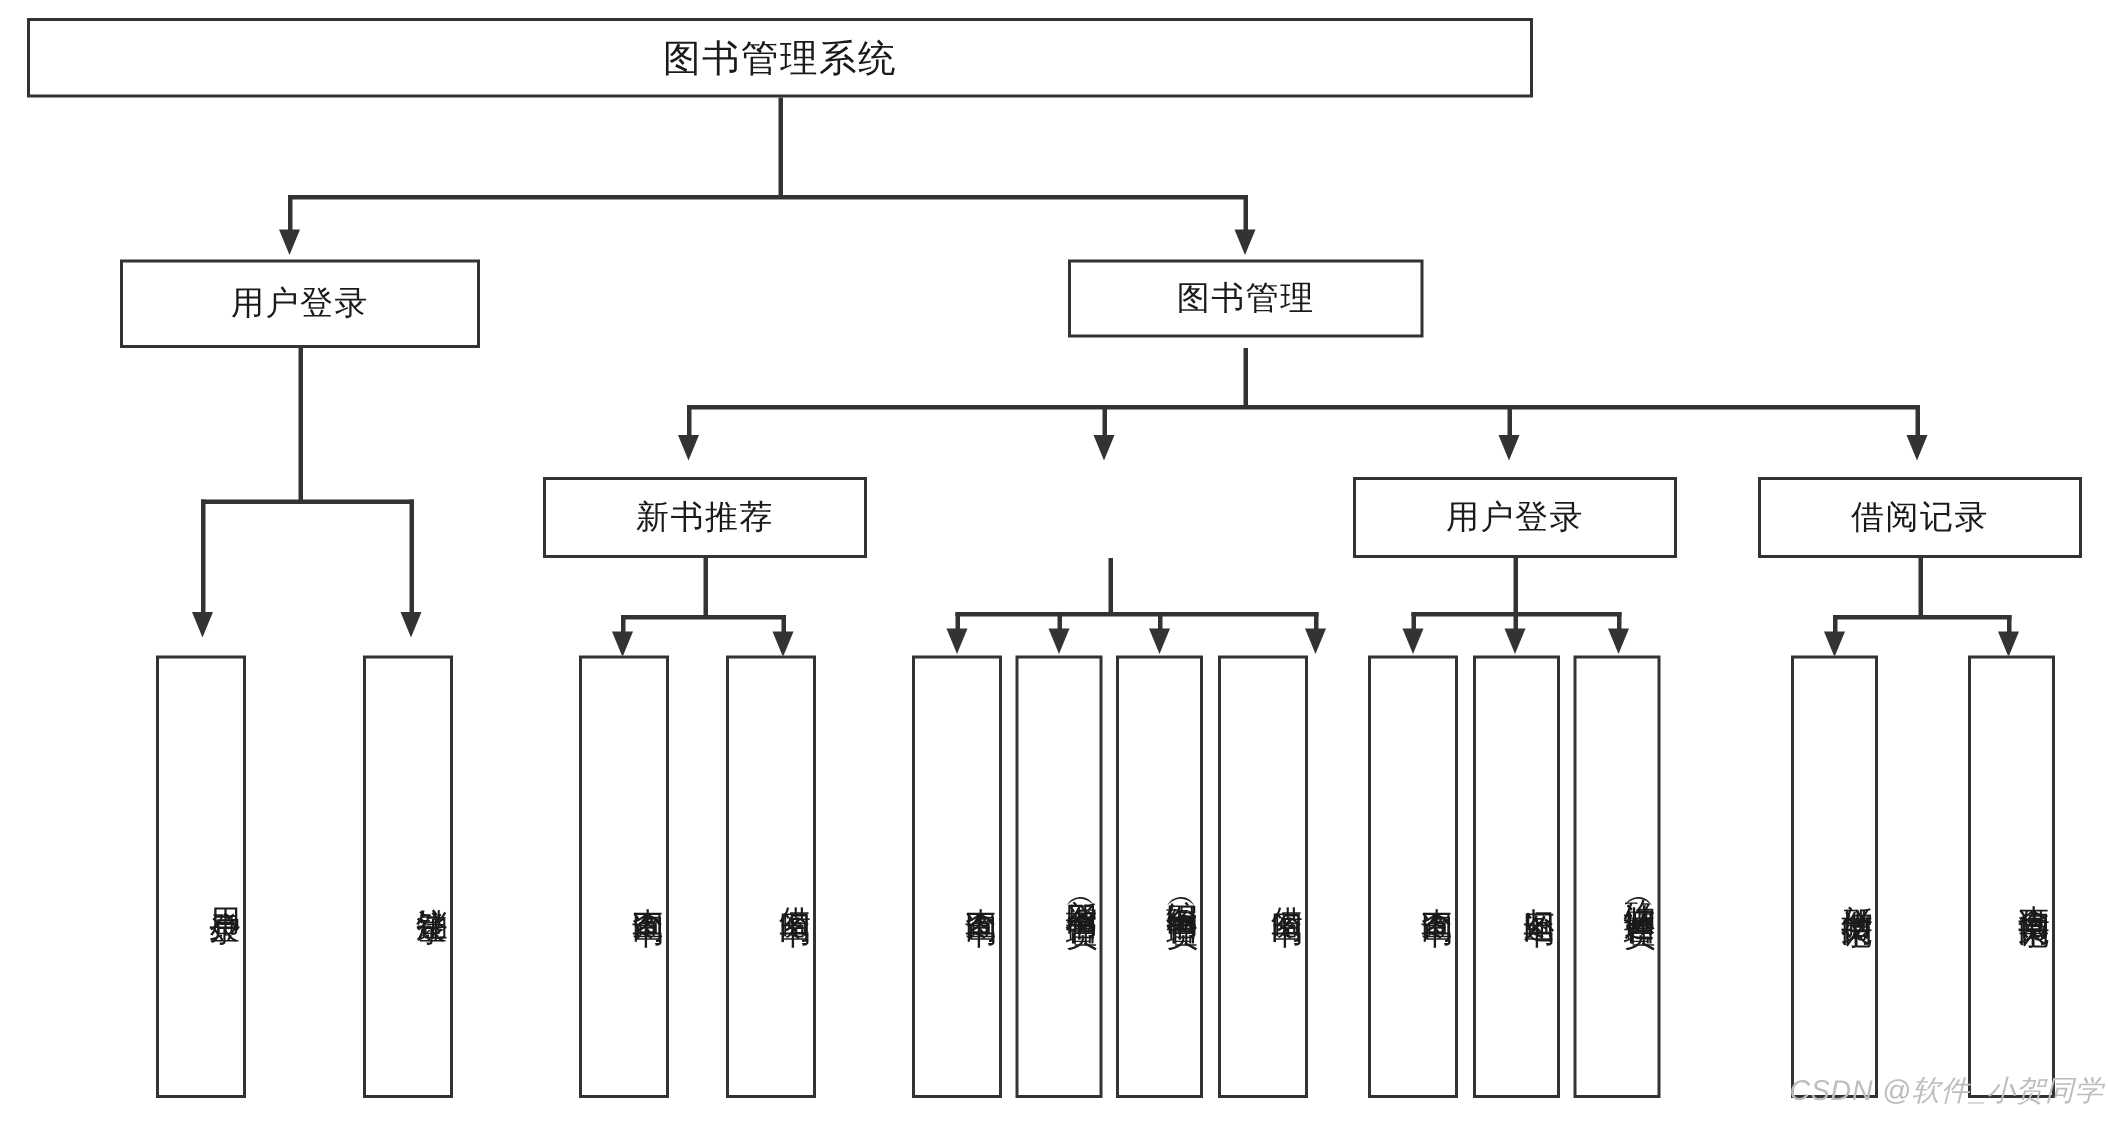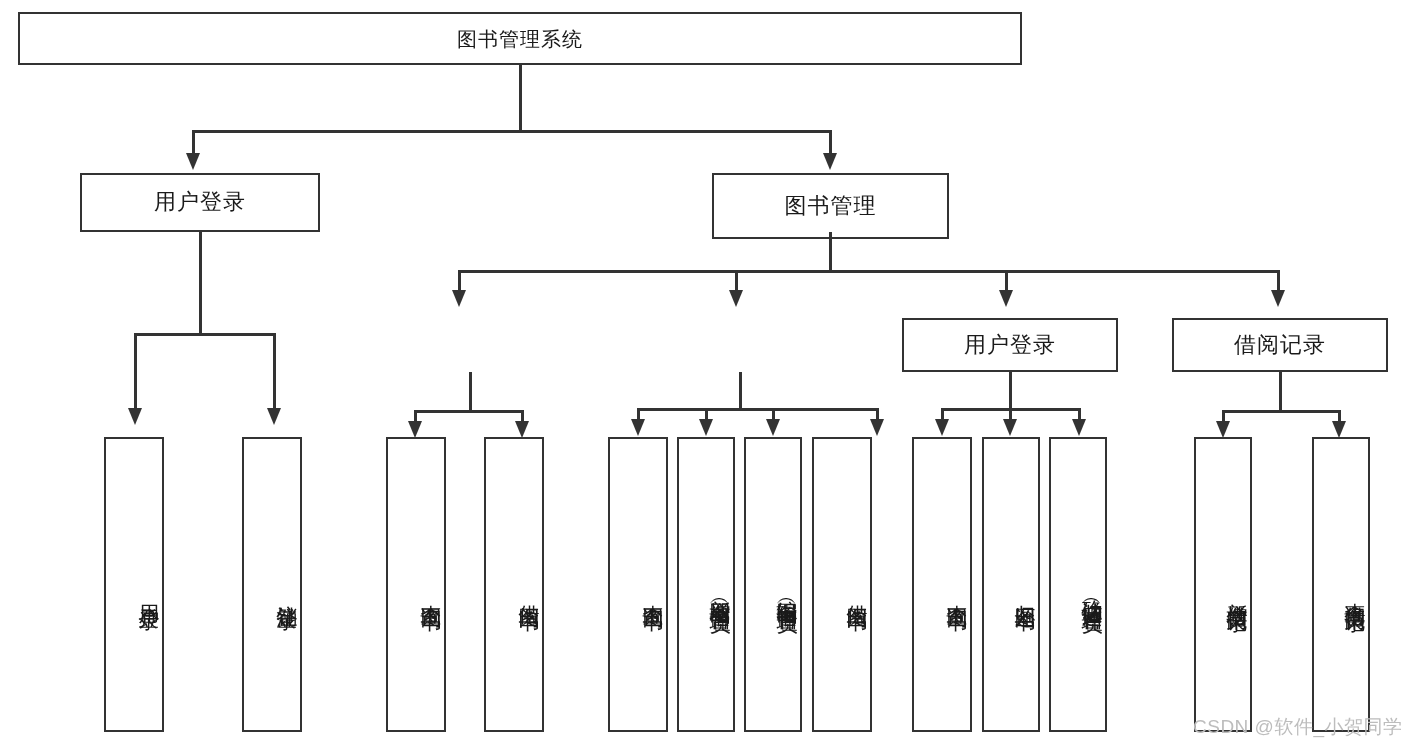--- a/index.html
+++ b/index.html
@@ -27,21 +27,21 @@
     justify-content: center;
     color: #1a1a1a;
   }
   .node.horiz {
     font-size: 22px;
     line-height: 1.2;
     letter-spacing: 1px;
     white-space: nowrap;
   }
   .node.root {
-    font-size: 20px;
+    font-size: 25px;
   }
   .node.vert {
     writing-mode: vertical-rl;
     text-orientation: upright;
     font-size: 21px;
     line-height: 1.25;
     letter-spacing: 2px;
     padding-top: 14px;
     align-items: flex-start;
     justify-content: center;
@@ -60,58 +60,60 @@
     border-left: 7px solid transparent;
     border-right: 7px solid transparent;
     border-top: 17px solid #333333;
   }
   .watermark {
     position: absolute;
     font-size: 19px;
     color: #bdbdbd;
     white-space: nowrap;
     letter-spacing: 0.5px;
+    font-style: italic;
   }
 </style>
 </head>
 <body>
 
 <div id="canvas">
 
   <div class="node horiz root" style="left:18px; top:12px; width:1004px; height:53px;">图书管理系统</div>
 
   <div class="edge v" style="left:519px; top:65px; width:3px; height:65px;"></div>
 
   <div class="edge h" style="left:192px; top:130px; width:640px; height:3px;"></div>
   <div class="edge v" style="left:192px; top:130px; width:3px; height:26px;"></div>
   <div class="edge v" style="left:829px; top:130px; width:3px; height:26px;"></div>
   <div class="arrow" style="left:186px; top:153px;"></div>
   <div class="arrow" style="left:823px; top:153px;"></div>
 
   <div class="node horiz" style="left:80px; top:173px; width:240px; height:59px;">用户登录</div>
-  <div class="node horiz" style="left:712px; top:173px; width:237px; height:66px;">图书管理</div>
+  <div class="node horiz" style="left:712px; top:173px; width:237px; height:52px;">图书管理</div>
 
   <div class="edge v" style="left:199px; top:232px; width:3px; height:103px;"></div>
   <div class="edge h" style="left:134px; top:333px; width:142px; height:3px;"></div>
   <div class="edge v" style="left:134px; top:333px; width:3px; height:78px;"></div>
   <div class="edge v" style="left:273px; top:333px; width:3px; height:78px;"></div>
   <div class="arrow" style="left:128px; top:408px;"></div>
   <div class="arrow" style="left:267px; top:408px;"></div>
 
   <div class="edge v" style="left:829px; top:232px; width:3px; height:40px;"></div>
   <div class="edge h" style="left:458px; top:270px; width:822px; height:3px;"></div>
   <div class="edge v" style="left:458px; top:270px; width:3px; height:22px;"></div>
   <div class="edge v" style="left:735px; top:270px; width:3px; height:22px;"></div>
   <div class="edge v" style="left:1005px; top:270px; width:3px; height:22px;"></div>
   <div class="edge v" style="left:1277px; top:270px; width:3px; height:22px;"></div>
   <div class="arrow" style="left:452px; top:290px;"></div>
   <div class="arrow" style="left:729px; top:290px;"></div>
   <div class="arrow" style="left:999px; top:290px;"></div>
   <div class="arrow" style="left:1271px; top:290px;"></div>
 
+  <div class="node horiz" style="left:362px; top:318px; width:216px; height:54px;">新书推荐</div>
   <div class="node horiz" style="left:902px; top:318px; width:216px; height:54px;">用户登录</div>
   <div class="node horiz" style="left:1172px; top:318px; width:216px; height:54px;text-align:center;">借阅记录</div>
 
   <div class="edge v" style="left:469px; top:372px; width:3px; height:40px;"></div>
   <div class="edge h" style="left:414px; top:410px; width:110px; height:3px;"></div>
   <div class="edge v" style="left:414px; top:410px; width:3px; height:14px;"></div>
   <div class="edge v" style="left:521px; top:410px; width:3px; height:14px;"></div>
   <div class="arrow" style="left:408px; top:421px;"></div>
   <div class="arrow" style="left:515px; top:421px;"></div>
 

